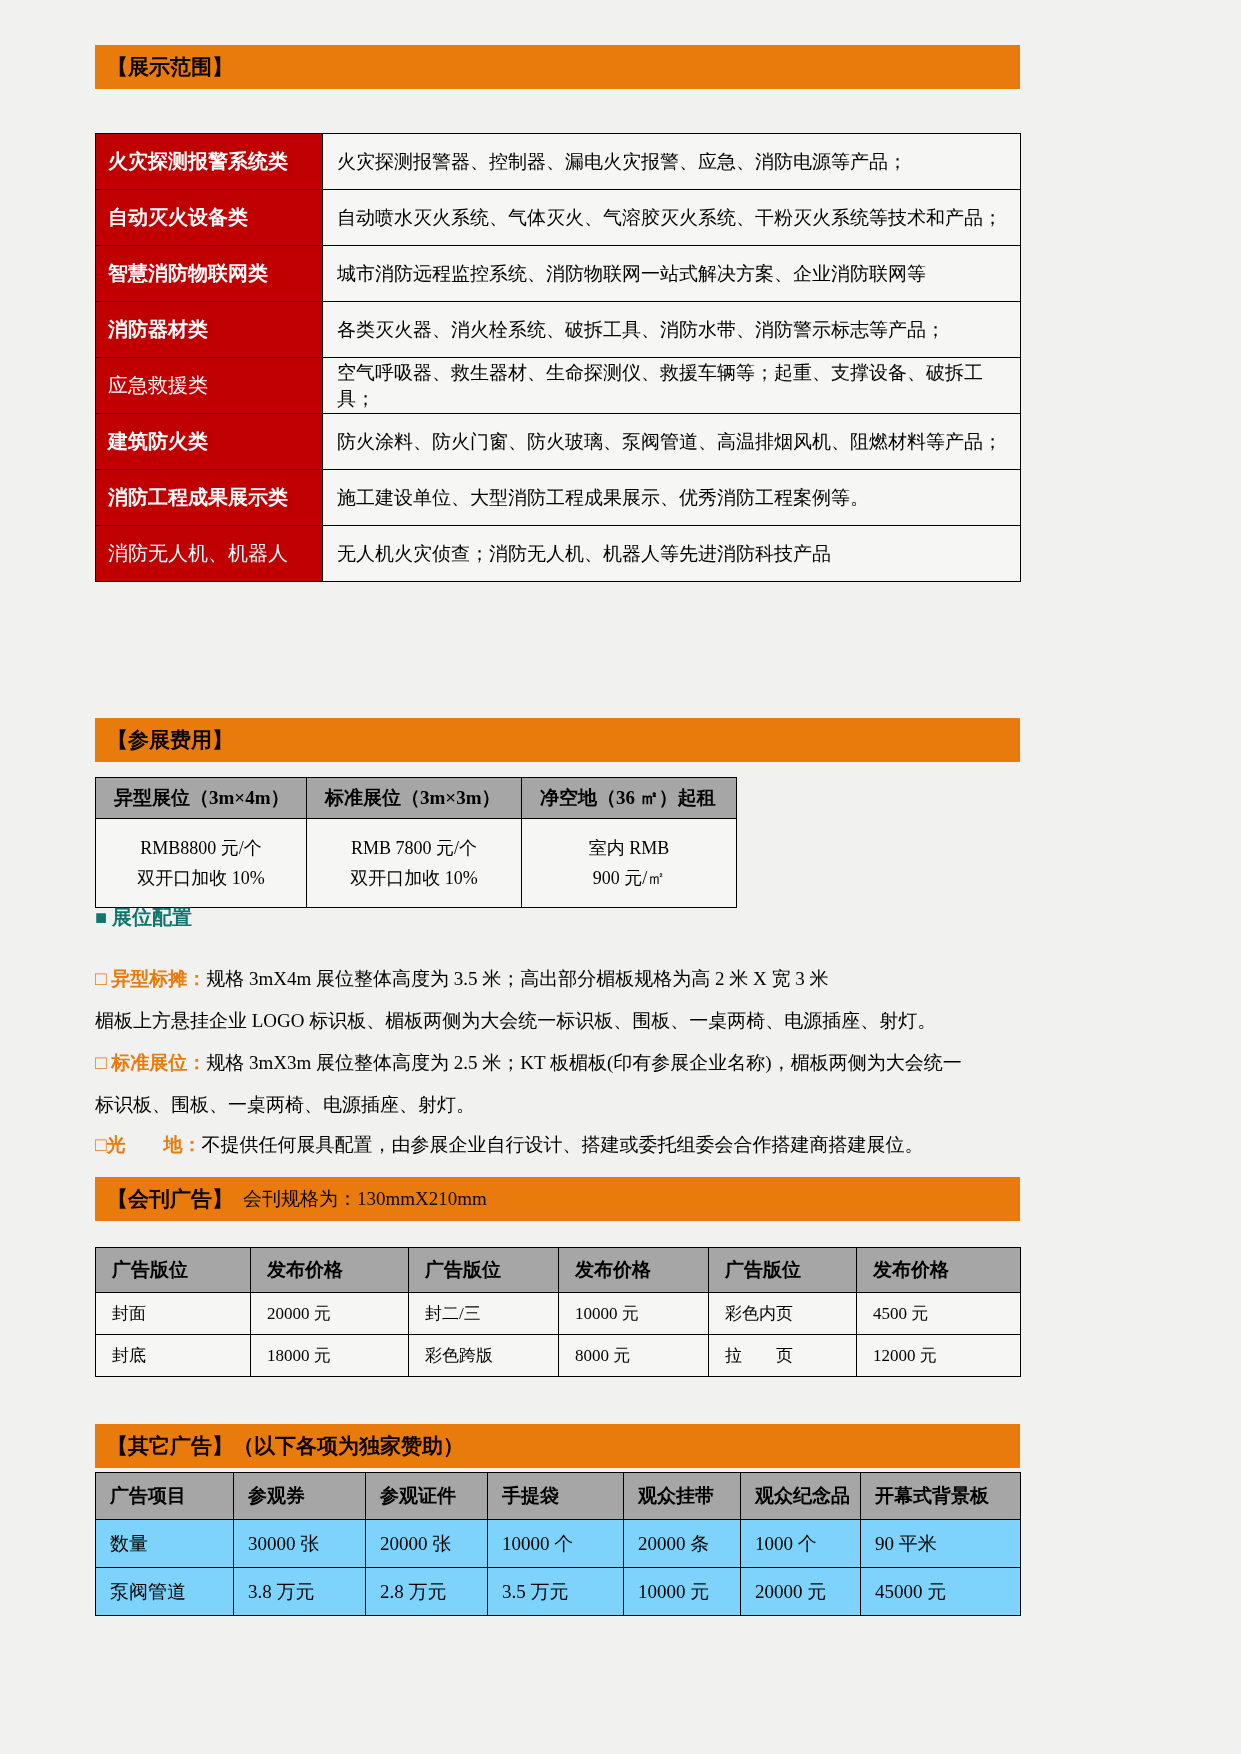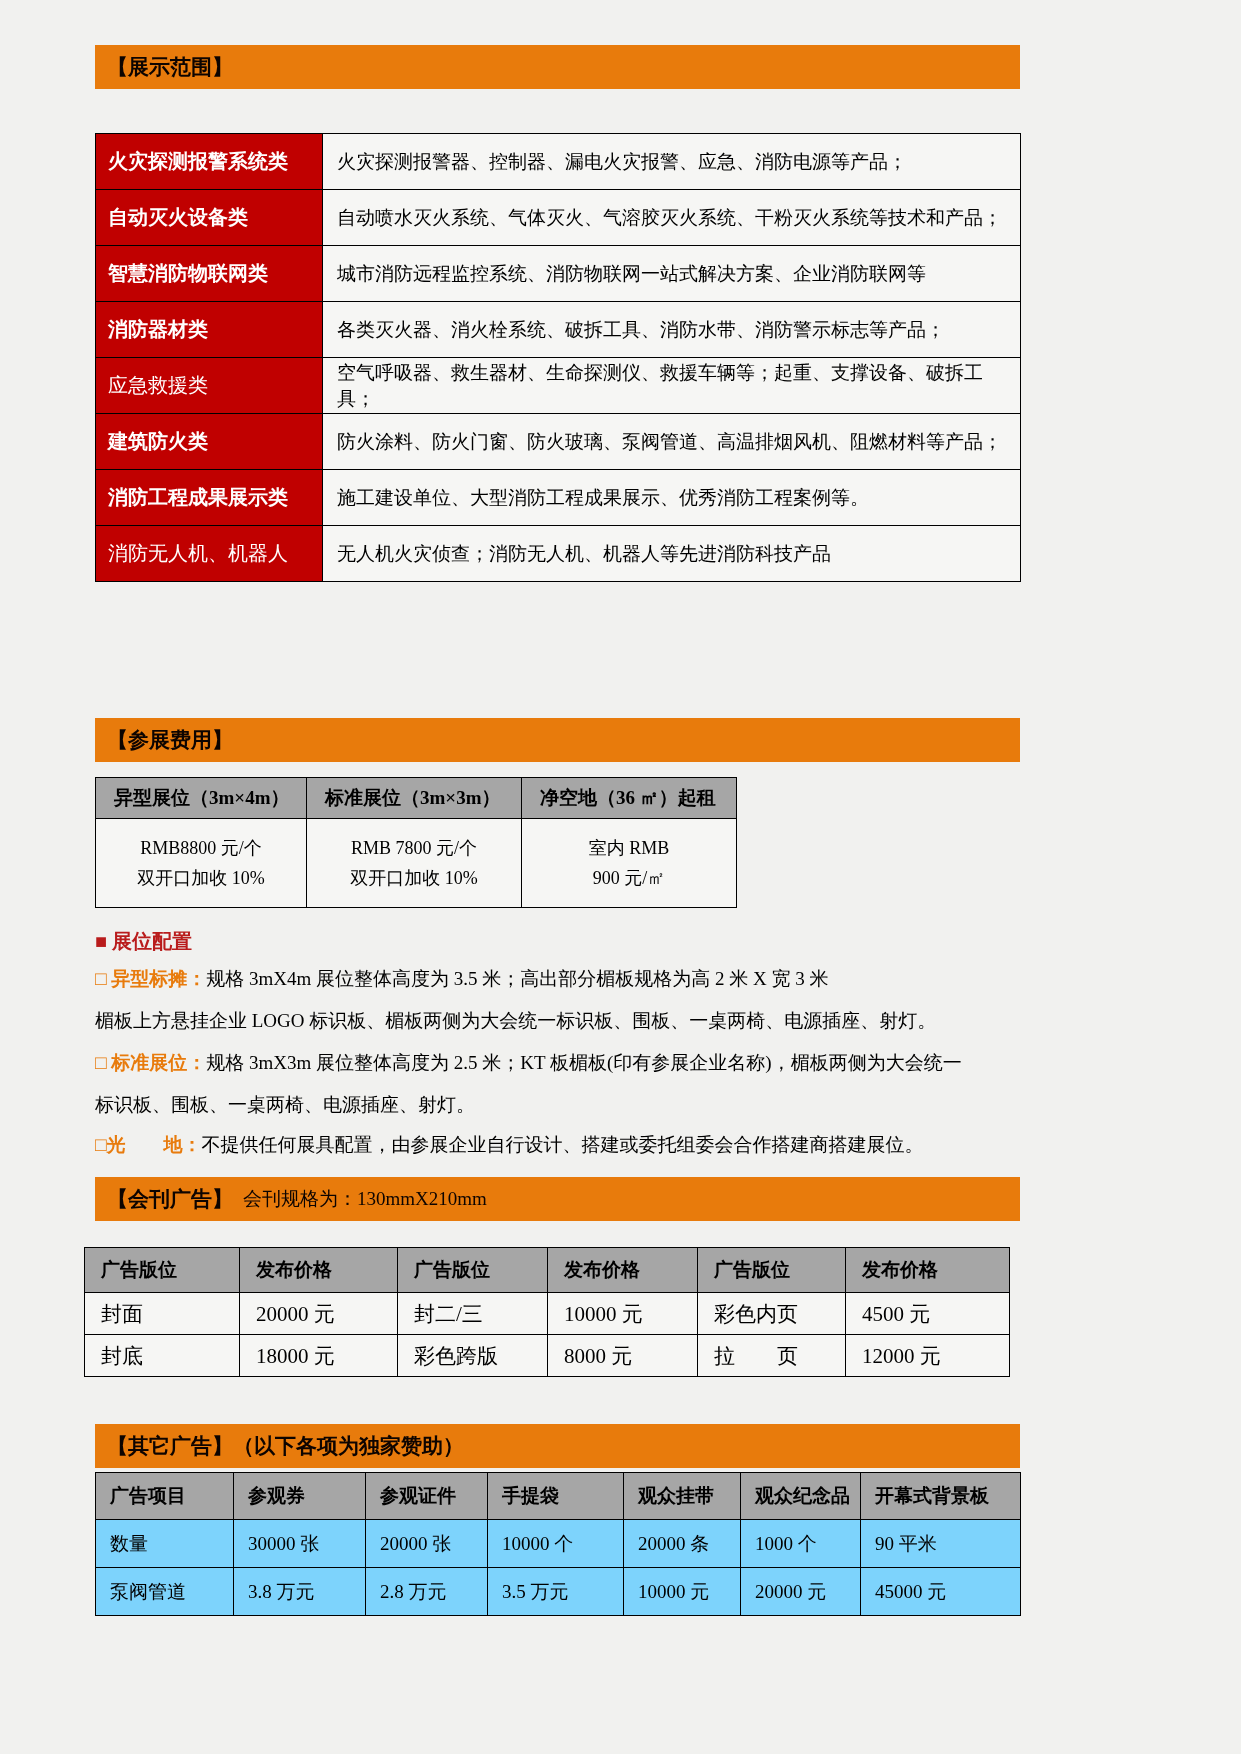--- a/index.html
+++ b/index.html
@@ -48,33 +48,33 @@
   .fee-table{position:absolute;left:95px;top:777px;width:641px;}
   .fee-table th{
     background:#a6a6a6;height:41px;font-size:19px;text-align:left;
     padding-left:18px;font-weight:bold;
   }
   .fee-table td{background:#f6f6f4;height:89px;text-align:center;font-size:18px;vertical-align:middle;}
   .fee-line{margin:6px 0;}
 
   
   .cfg-head{
-    position:absolute;left:95px;top:928px;
-    color:#b91c1c;font-weight:bold;font-size:20px;
+    position:absolute;left:95px;top:904px;
+    color:#0f766e;font-weight:bold;font-size:20px;
   }
   .cfg-line{position:absolute;left:95px;font-size:19px;white-space:nowrap;}
   .cfg-label{color:#e87b0c;font-weight:bold;}
 
   
-  .journal-table{position:absolute;left:84px;top:1247px;width:925px;}
+  .journal-table{position:absolute;left:95px;top:1247px;width:925px;}
   .journal-table th{
     background:#a6a6a6;height:45px;font-size:19px;font-weight:bold;
     text-align:left;padding-left:16px;
   }
-  .journal-table td{background:#f6f6f4;height:42px;font-size:21px;text-align:left;padding-left:16px;vertical-align:middle;}
+  .journal-table td{background:#f6f6f4;height:42px;font-size:17px;text-align:left;padding-left:16px;vertical-align:middle;}
 
   .other-table{position:absolute;left:95px;top:1472px;width:925px;}
   .other-table th{
     background:#a6a6a6;height:47px;font-size:19px;font-weight:bold;
     text-align:left;padding-left:14px;
   }
   .other-table td{background:#7dd3fc;height:48px;font-size:19px;text-align:left;padding-left:14px;vertical-align:middle;}
 </style>
 </head>
 <body>

